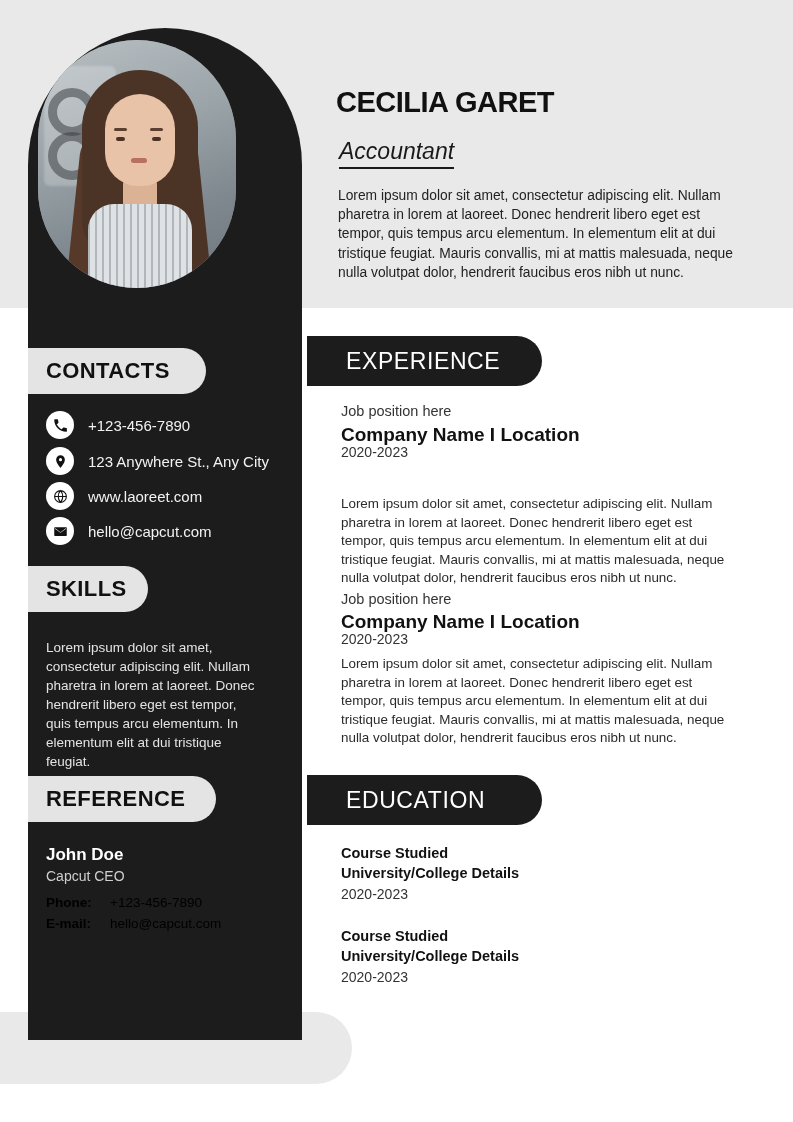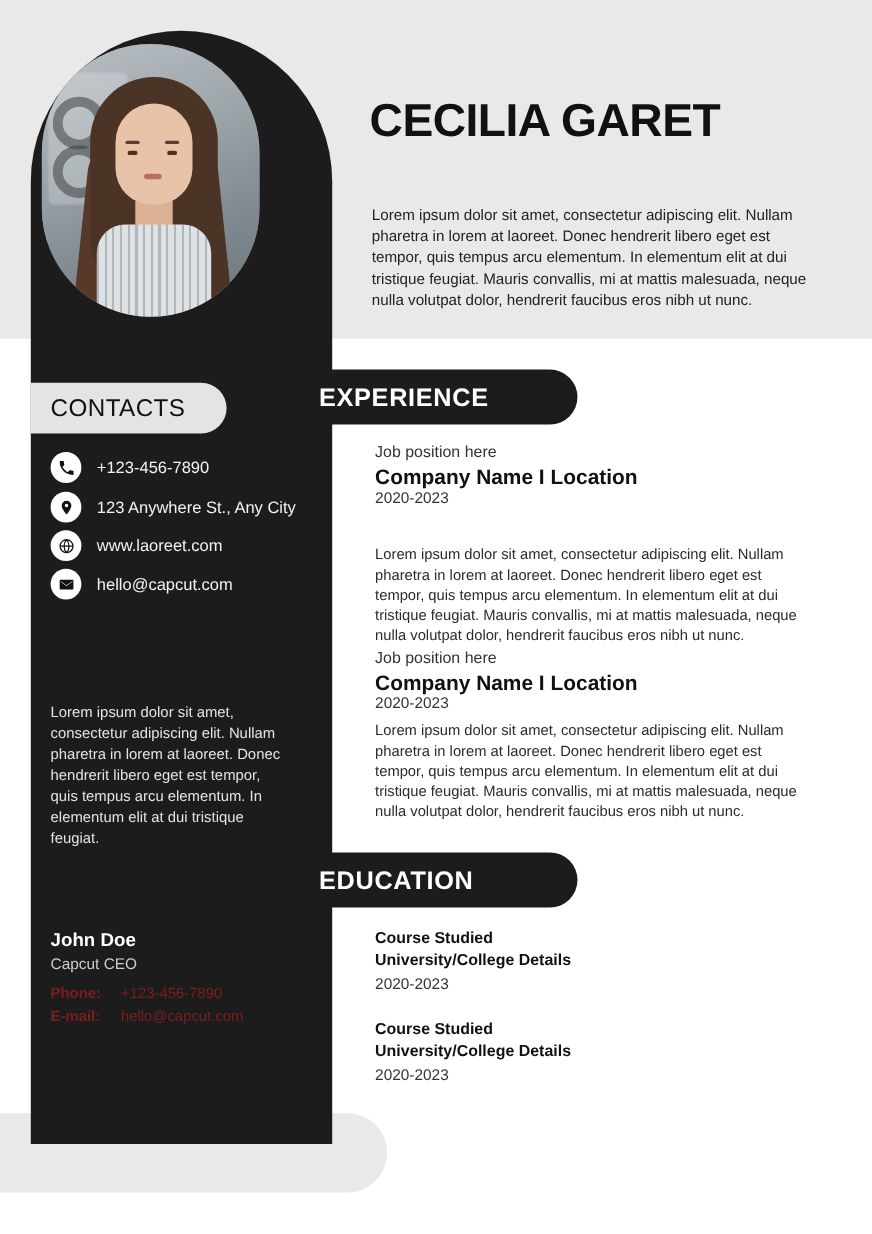--- a/index.html
+++ b/index.html
@@ -167,41 +167,42 @@
   .pill {
     position: absolute;
     left: 28px;
     height: 46px;
     background: #e4e4e4;
     border-radius: 0 23px 23px 0;
     color: #111111;
     display: flex;
     align-items: center;
     padding: 0 26px 0 18px;
-    font-weight: normal;
+    font-weight: bold;
     font-size: 22px;
     letter-spacing: 0.4px;
     box-sizing: border-box;
     text-align: center;
   }
   .pill.contacts { left: 28px; top: 348px; width: 178px; }
   .pill.skills   { left: 28px; top: 566px; width: 120px; }
   .pill.reference{ left: 28px; top: 776px; width: 188px; }
 
   
   .dpill {
     position: absolute;
-    left: 290px;
+    left: 307px;
     height: 50px;
     background: #1c1c1c;
     border-radius: 0 25px 25px 0;
     color: #ffffff;
     display: flex;
     align-items: center;
-    font-weight: bold;
+    padding-left: 39px;
+    font-weight: normal;
     font-size: 23px;
     letter-spacing: 0.6px;
     box-sizing: border-box;
   }
   .dpill.experience { top: 336px; width: 235px; }
   .dpill.education  { top: 775px; width: 235px; text-align: right; }
 
   
   .contact-row {
     position: absolute;
@@ -235,30 +236,30 @@
   .ref-name {
     position: absolute; left: 46px; top: 845px;
     font-size: 17px; font-weight: bold; color: #ffffff;
   }
   .ref-role {
     position: absolute; left: 46px; top: 868px;
     font-size: 14px; color: #cfcfcf;
   }
   .ref-line {
     position: absolute; left: 46px;
-    font-size: 13.5px; color: #7f1d1d;
+    font-size: 13.5px; color: #000000;
     display: flex; gap: 10px;
   }
   .ref-line b { font-weight: bold; min-width: 54px; display:inline-block;}
 
   
   .name {
     position: absolute;
     left: 336px; top: 86px;
-    font-size: 42px;
+    font-size: 29px;
     font-weight: bold;
     letter-spacing: -0.5px;
     color: #111111;
     font-family: "Liberation Sans", sans-serif;
   }
   .role {
     position: absolute;
     left: 339px; top: 138px;
     font-size: 23px;
     font-style: italic;
@@ -370,34 +371,41 @@
 
   <div class="contact-row" style="top:517px;">
     <span class="cicon">
       <svg width="15" height="15" viewBox="0 0 24 24">
           <path fill="#111" d="M3 5h18c.6 0 1 .4 1 1v12c0 .6-.4 1-1 1H3c-.6 0-1-.4-1-1V6c0-.6.4-1 1-1zm9 8L3.6 6.9 3 7.4 12 14l9-6.6-.6-.5L12 13z"></path>
         </svg>
     </span>
     <span>hello@capcut.com</span>
   </div>
 
+  <div class="pill skills">
+    <span>SKILLS</span>
+  </div>
   <div class="side-text" style="top:638px;">Lorem ipsum dolor sit amet, consectetur adipiscing elit. Nullam pharetra in lorem at laoreet. Donec hendrerit libero eget est tempor, quis tempus arcu elementum. In elementum elit at dui tristique feugiat.</div>
 
+  <div class="pill reference">
+    <span>REFERENCE</span>
+  </div>
   <div class="ref-name">John Doe</div>
   <div class="ref-role">Capcut CEO</div>
   <div class="ref-line" style="top:895px;">
     <b>Phone:</b>
     <span>+123-456-7890</span>
   </div>
   <div class="ref-line" style="top:916px;">
     <b>E-mail:</b>
     <span>hello@capcut.com</span>
   </div>
 
   <div class="name">CECILIA GARET</div>
+  <div class="role">Accountant</div>
   <div class="summary">Lorem ipsum dolor sit amet, consectetur adipiscing elit. Nullam pharetra in lorem at laoreet. Donec hendrerit libero eget est tempor, quis tempus arcu elementum. In elementum elit at dui tristique feugiat. Mauris convallis, mi at mattis malesuada, neque nulla volutpat dolor, hendrerit faucibus eros nibh ut nunc.</div>
 
   <div class="dpill experience">
     <span>EXPERIENCE</span>
   </div>
 
   <div class="entry-pos" style="top:403px;">Job position here</div>
   <div class="entry-comp" style="top:424px;">Company Name I Location</div>
   <div class="entry-date" style="top:444px;">2020-2023</div>
   <div class="entry-desc" style="top:495px;">Lorem ipsum dolor sit amet, consectetur adipiscing elit. Nullam pharetra in lorem at laoreet. Donec hendrerit libero eget est tempor, quis tempus arcu elementum. In elementum elit at dui tristique feugiat. Mauris convallis, mi at mattis malesuada, neque nulla volutpat dolor, hendrerit faucibus eros nibh ut nunc.</div>

